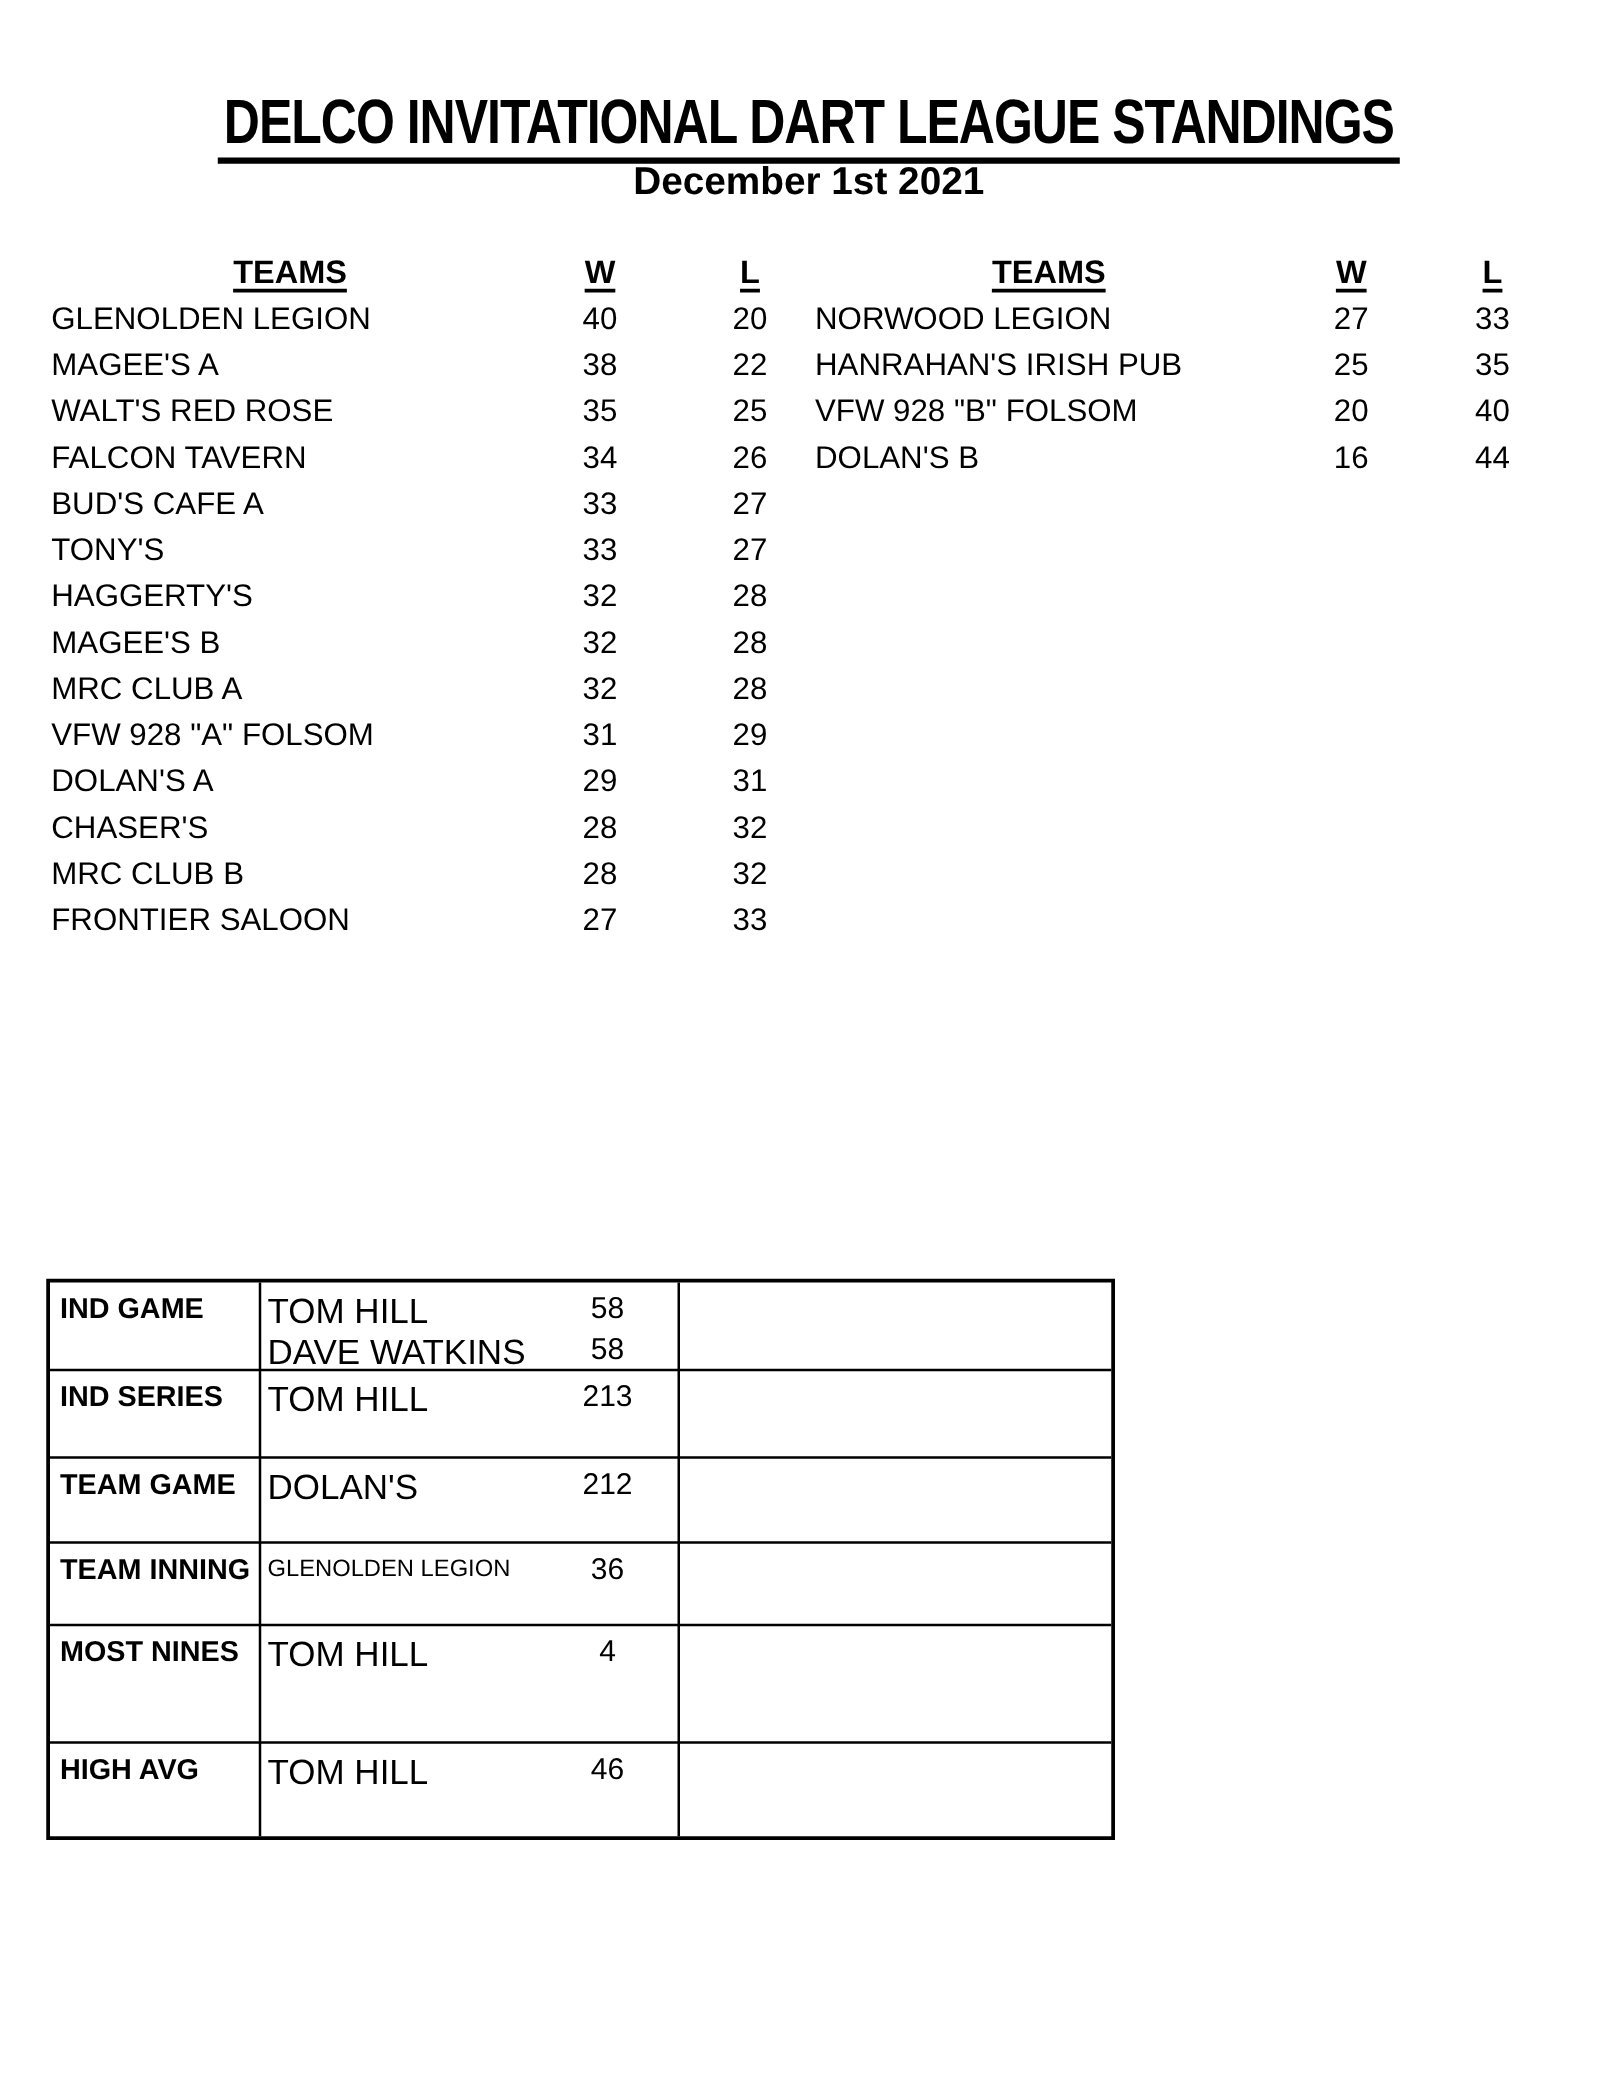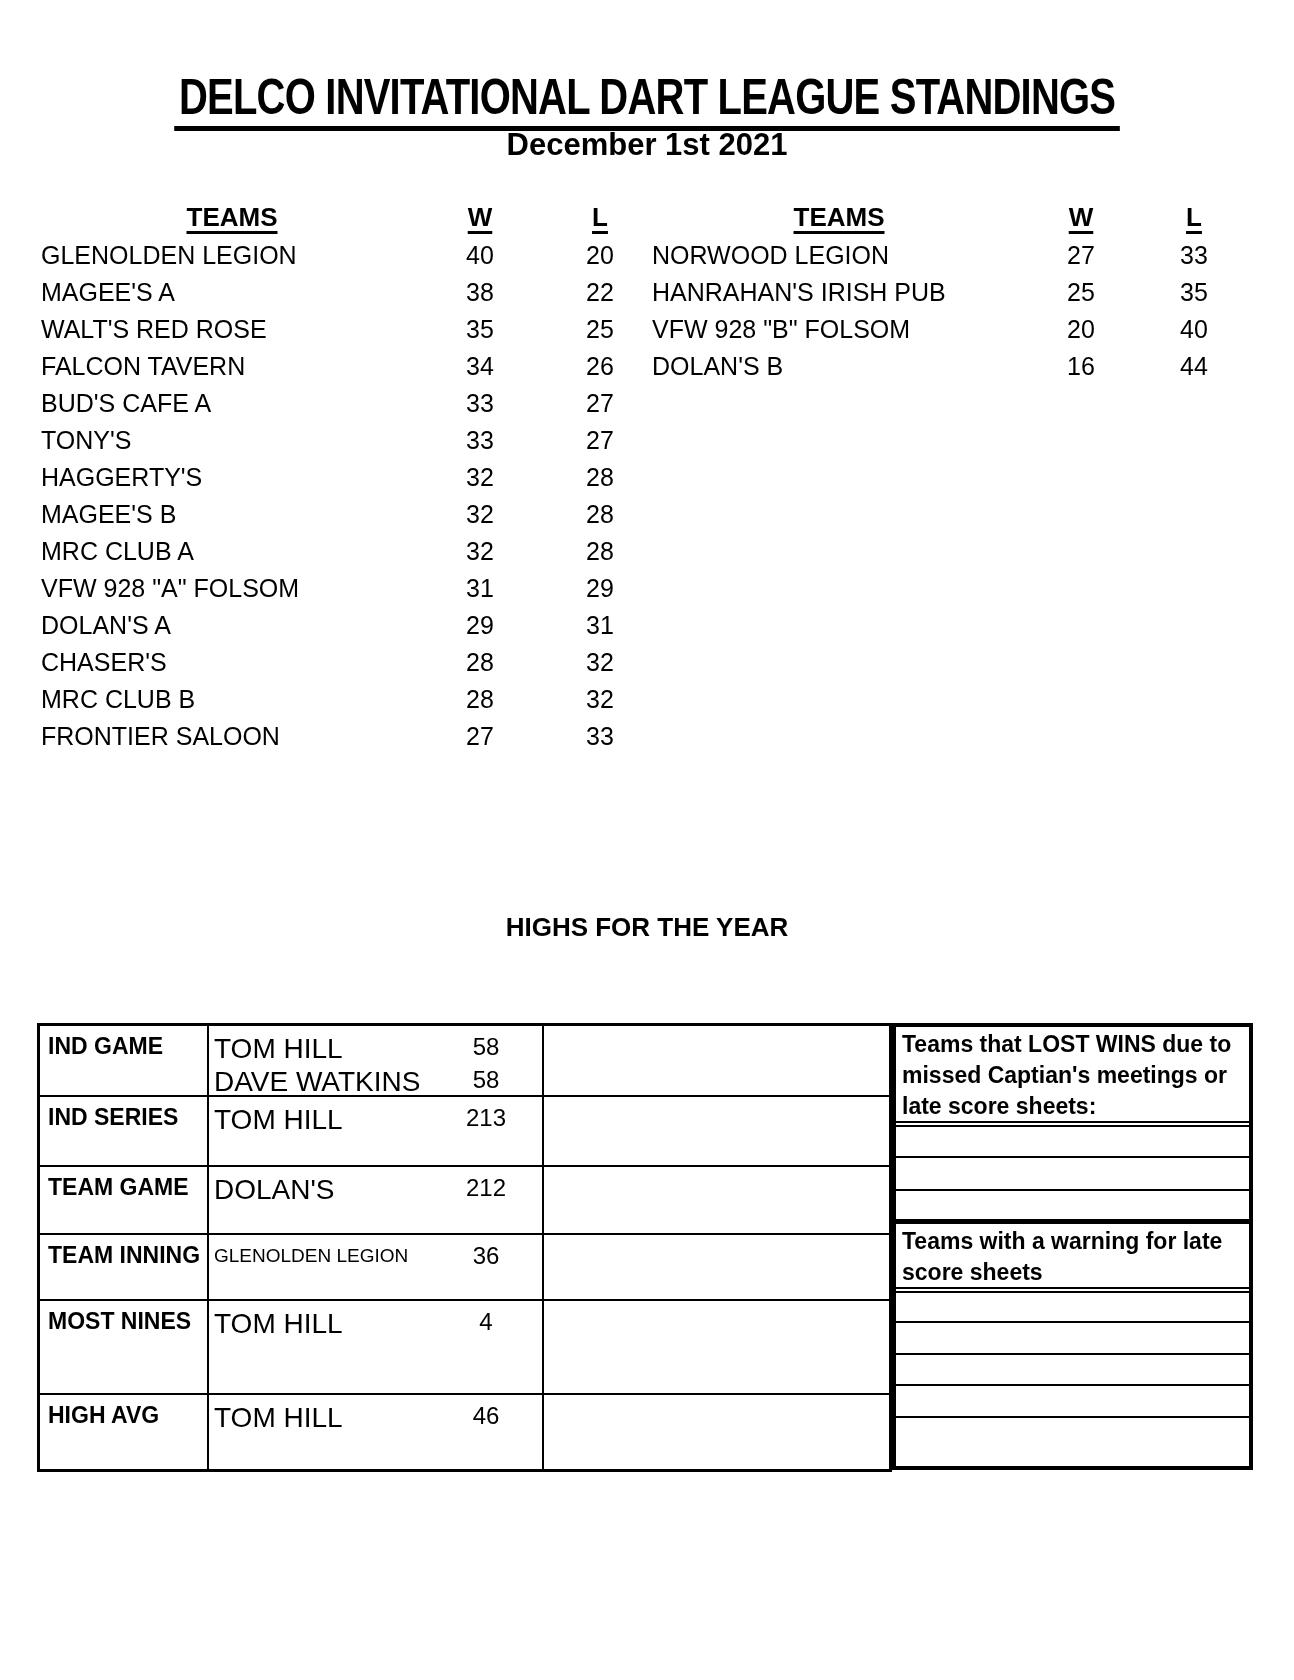--- a/index.html
+++ b/index.html
@@ -151,21 +151,20 @@
         <span class="s-cell s-num" style="top: 314px; left: 1031px;">20</span>
         <span class="s-cell s-num" style="top: 314px; left: 1144px;">40</span>
       </div>
       <div>
         <span class="s-cell" style="top: 351px; left: 652px;">DOLAN'S B</span>
         <span class="s-cell s-num" style="top: 351px; left: 1031px;">16</span>
         <span class="s-cell s-num" style="top: 351px; left: 1144px;">44</span>
       </div>
     </div>
 
-  <div class="highs-title">HIGHS FOR THE YEAR</div>
 
   <div class="highs-table" id="highs-table">
     <div class="vline" style="left:167px;"></div>
     <div class="vline" style="left:502px;"></div>
   <div class="ht-row" style="top: 0px; height: 69px;">
         <span class="ht-label">IND GAME</span>
         <span class="ht-name" style="top: 7px;">TOM HILL</span>
         <span class="ht-val" style="top: 7px;">58</span>
         <span class="ht-name" style="top: 40px;">DAVE WATKINS</span>
         <span class="ht-val" style="top: 40px;">58</span>
@@ -190,26 +189,14 @@
         <span class="ht-name" style="top: 7px;">TOM HILL</span>
         <span class="ht-val" style="top: 7px;">4</span>
       </div>
       <div class="ht-row bt" style="top: 367px; height: 89px;">
         <span class="ht-label">HIGH AVG</span>
         <span class="ht-name" style="top: 7px;">TOM HILL</span>
         <span class="ht-val" style="top: 7px;">46</span>
       </div>
     </div>
 
-  <div class="notes-box" id="notes-box">
-      <div class="nb-row nb-header" style="height: 100px;">Teams that LOST WINS due to missed Captian's meetings or late score sheets:</div>
-      <div class="nb-row nb-empty" style="height: 31px;"></div>
-      <div class="nb-row nb-empty" style="height: 33px;"></div>
-      <div class="nb-row nb-empty" style="height: 30px;"></div>
-      <div class="nb-row nb-header second" style="height: 72px;">Teams with a warning for late score sheets</div>
-      <div class="nb-row nb-empty" style="height: 30px;"></div>
-      <div class="nb-row nb-empty" style="height: 32px;"></div>
-      <div class="nb-row nb-empty" style="height: 31px;"></div>
-      <div class="nb-row nb-empty" style="height: 32px;"></div>
-      <div class="nb-row nb-empty last" style="height: 33px;"></div>
-    </div>
 
 </div>
 
 </body></html>

